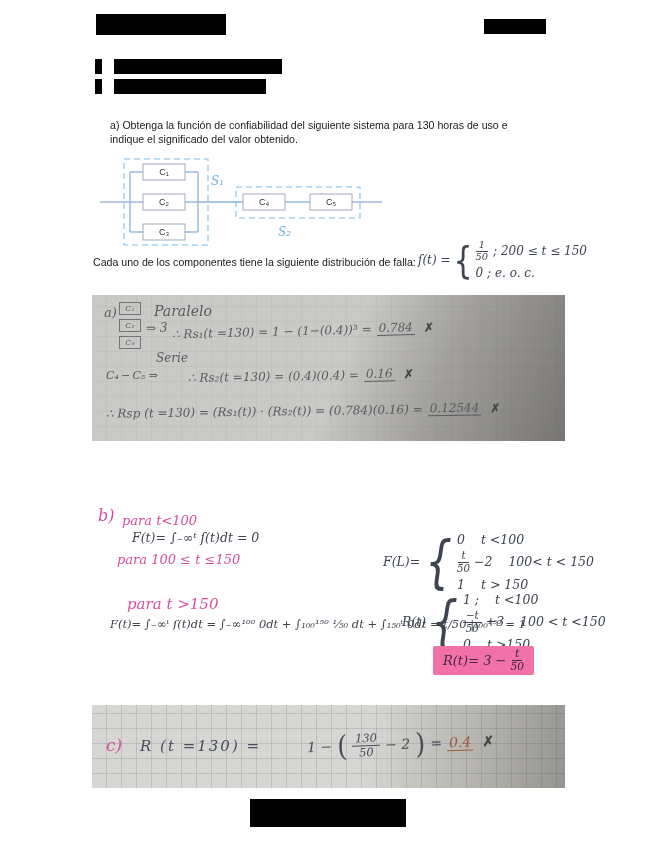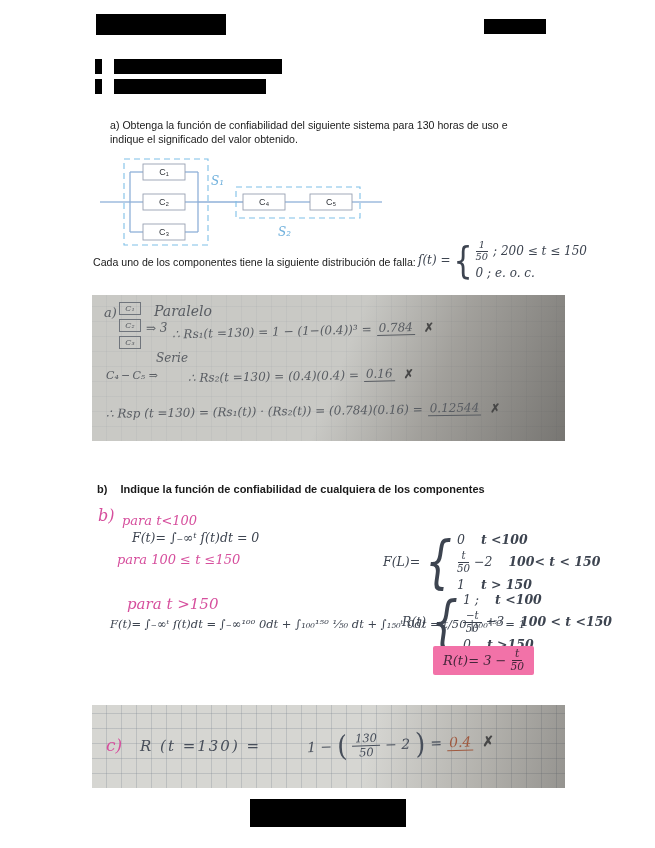--- a/index.html
+++ b/index.html
@@ -18,21 +18,21 @@
   .ph { color:#585c62; }
   .phc { color:#474e5a; }
   .frac { display:inline-flex; flex-direction:column; align-items:center; line-height:1.05; vertical-align:middle; font-size:0.82em; }
   .frac .fnum { border-bottom:1px solid currentColor; padding:0 3px 1px; }
   .brace { display:inline-block; font-family:"DejaVu Sans", sans-serif; font-weight:400; line-height:1; }
   .brace2 { font-size:30px; transform:scaleY(1.25); }
   .brace3 { font-size:42px; transform:scaleY(1.35); }
   .pw { position:absolute; display:flex; align-items:center; gap:5px; font-size:12.5px; white-space:nowrap; }
   .pw-rows { display:flex; flex-direction:column; gap:3px; }
   .pw-row { display:flex; align-items:center; gap:4px; }
-  .pw-row .cond { margin-left:12px;font-weight:bold; }
+  .pw-row .cond { margin-left:12px; }
   .res { border-bottom:1px solid currentColor; padding:0 2px; }
   .mark { font-weight:bold; color:#474747; margin-left:4px; font-style:normal; }
   .photo-a {
     position:absolute; left:92px; top:295px; width:473px; height:146px;
     background:
       linear-gradient(112deg, rgba(0,0,0,0) 52%, rgba(72,66,60,0.30) 72%, rgba(44,41,38,0.52) 100%),
       repeating-linear-gradient(0deg, transparent 0 14px, rgba(130,138,148,0.10) 14px 15px),
       repeating-linear-gradient(90deg, transparent 0 14px, rgba(130,138,148,0.10) 14px 15px),
       #c9c9c5;
   }
@@ -143,24 +143,20 @@
       <span class="res">0.16</span>
       <span class="mark">✗</span>
     </div>
     <div class="abs ph eqrow" style="left:14px;top:108px;font-size:12px;transform:rotate(-0.8deg)">
       <span>∴  Rsp (t =130)  =  (Rs₁(t)) · (Rs₂(t))  =  (0.784)(0.16)  =</span>
       <span class="res">0.12544</span>
       <span class="mark">✗</span>
     </div>
   </div>
 
-  <div class="abs doc bold" style="left:97px;top:482px;font-size:11px">
-    <span>b)</span>
-    <span style="margin-left:10px">Indique la función de confiabilidad de cualquiera de los componentes</span>
-  </div>
 
   <span class="abs hw pink" style="left:98px;top:506px;font-size:16px">b)</span>
   <span class="abs hw pink" style="left:122px;top:513px;font-size:13px">para  t&lt;100</span>
   <span class="abs hw pen" style="left:132px;top:530px;font-size:12.5px">F(t)= ∫₋∞ᵗ ſ(t)dt = 0</span>
   <span class="abs hw pink" style="left:117px;top:552px;font-size:13px">para  100 ≤ t ≤150</span>
   <span class="abs hw pink" style="left:127px;top:595px;font-size:15px">para t &gt;150</span>
   <span class="abs hw pen" style="left:110px;top:617px;font-size:11.5px;white-space:nowrap">F(t)= ∫₋∞ᵗ ſ(t)dt = ∫₋∞¹⁰⁰ 0dt + ∫₁₀₀¹⁵⁰ ¹⁄₅₀ dt + ∫₁₅₀ᵗ 0dt = t/50 |₁₀₀¹⁵⁰ = 1</span>
 
   <div class="pw hw pen" style="left:383px;top:532px">
     <span>F(L)=</span>

